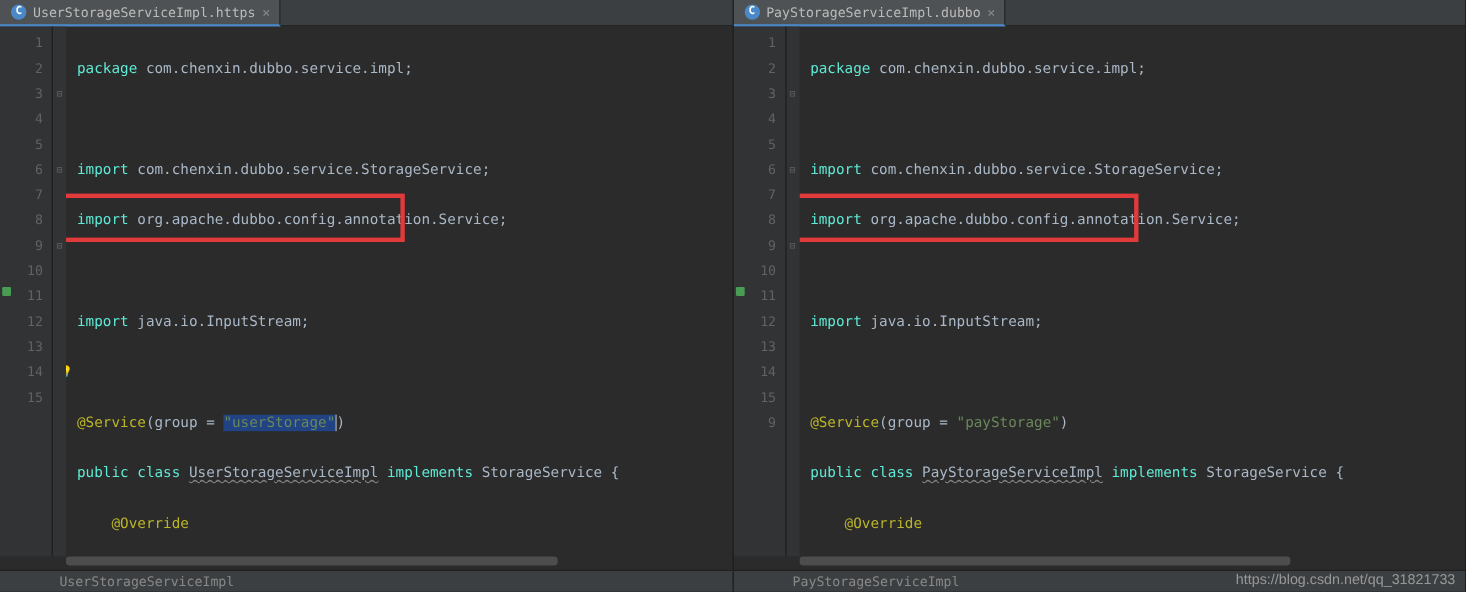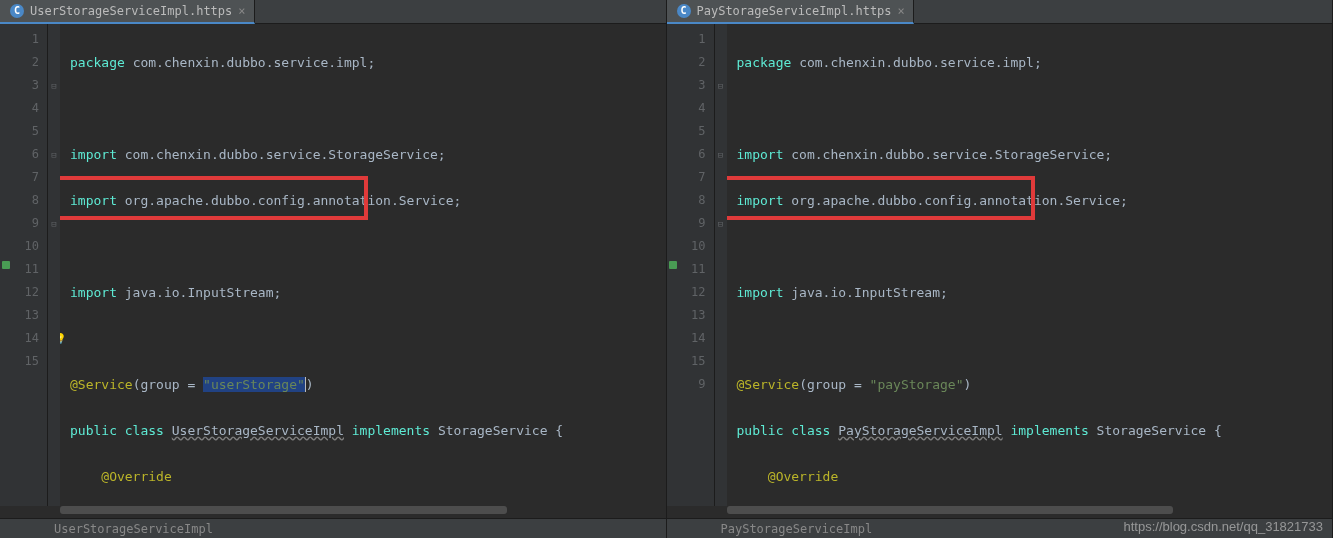--- a/index.html
+++ b/index.html
@@ -225,21 +225,21 @@
   <div class="hscroll">
       <div class="hscroll-thumb"></div>
     </div>
   <div class="breadcrumb">UserStorageServiceImpl</div>
 </div>
 
 <div class="pane">
   <div class="tab-bar">
     <div class="tab active">
       <span class="file-icon">C</span>
-      <span>PayStorageServiceImpl.https</span>
+      <span>PayStorageServiceImpl.dubbo</span>
       <span class="close-x">×</span>
     </div>
   </div>
   <div class="editor-body">
     <div class="gutter">
       <div class="ln">1</div>
       <div class="ln">2</div>
       <div class="ln">3</div>
       <div class="ln">4</div>
       <div class="ln">5</div>

